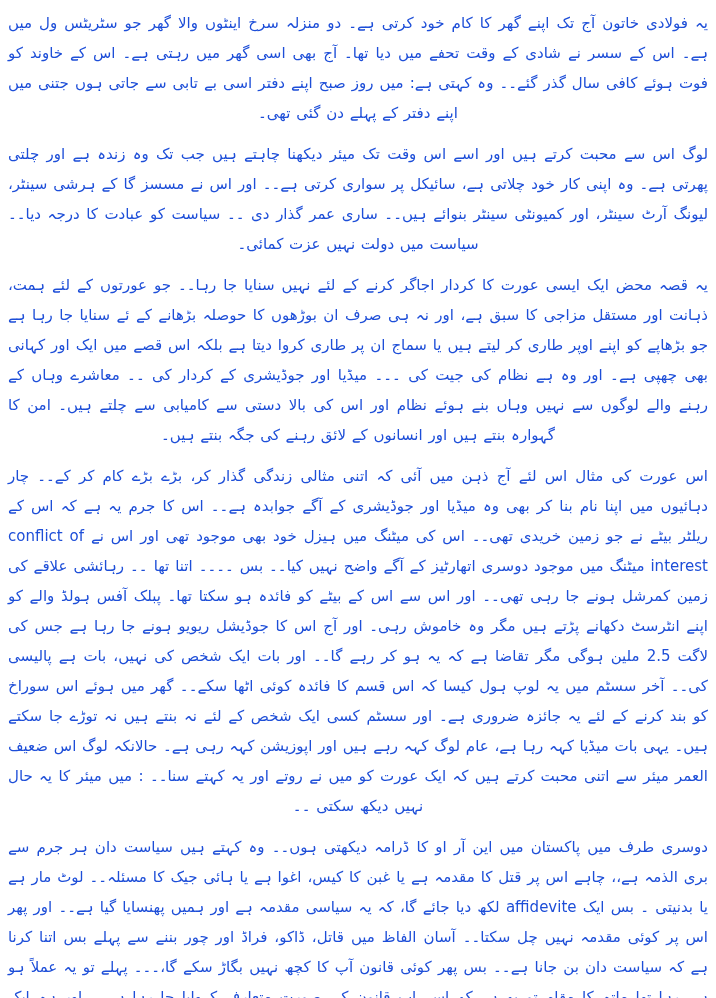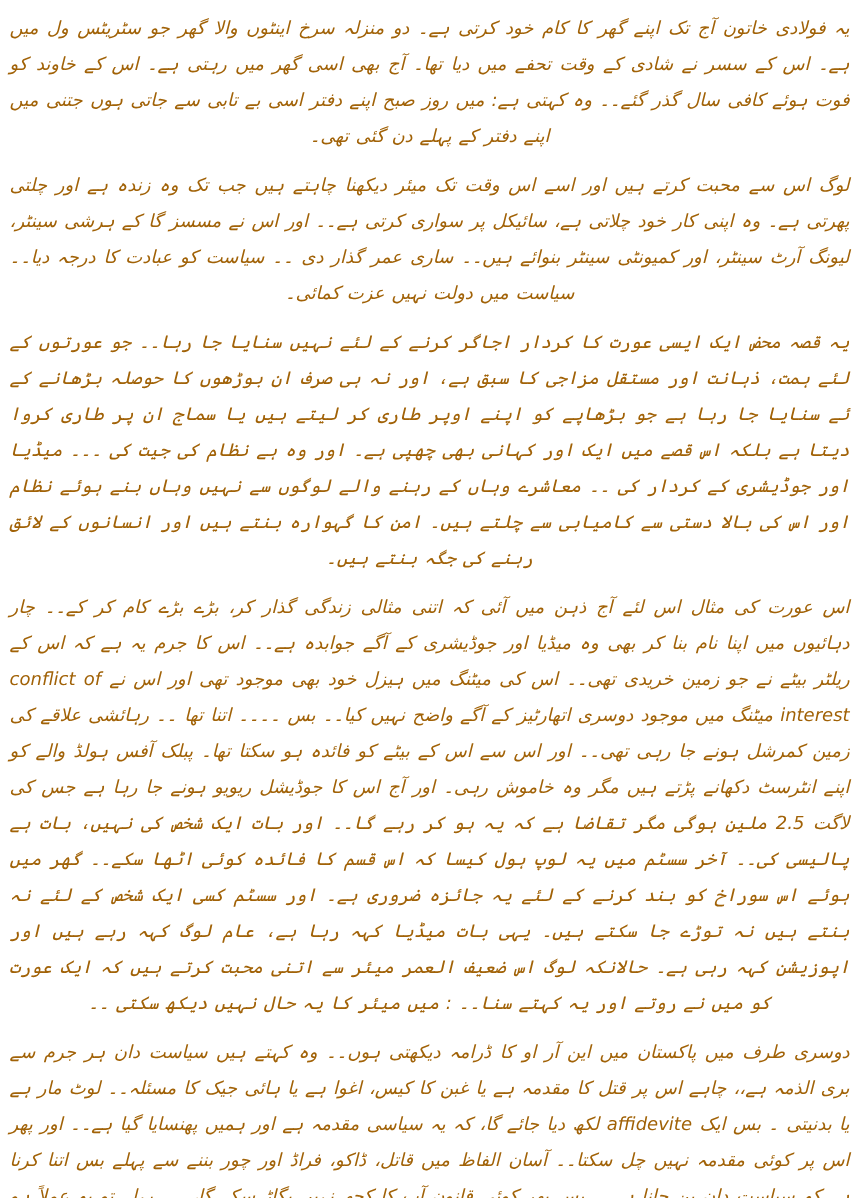--- a/index.html
+++ b/index.html
@@ -11,30 +11,29 @@
     width: 716px;
     min-height: 998px;
     box-sizing: border-box;
     background: #ffffff;
     padding: 8px 8px 4px 8px;
     direction: rtl;
     overflow: hidden;
   }
   .article-body p {
     margin: 0 0 11px 0;
-    color: #a16207;
+    color: #1d4ed8;
     font-family: "DejaVu Sans", "Liberation Sans", sans-serif;
     font-size: 15px;
     line-height: 30px;
     text-align: justify;
     text-align-last: center;
     word-spacing: 1px;
     direction: rtl;
     unicode-bidi: plaintext;
-    font-style: italic;
   }
 </style>
 </head>
 <body>
 
 <div class="page">
   <div class="article-body">
     <p>یہ فولادی خاتون آج تک اپنے گھر کا کام خود کرتی ہے۔ دو منزلہ سرخ اینٹوں والا گھر جو سٹریٹس ول میں ہے۔ اس کے سسر نے شادی کے وقت تحفے میں دیا تھا۔ آج بھی اسی گھر میں رہتی ہے۔ اس کے خاوند کو فوت ہوئے کافی سال گذر گئے۔۔ وہ کہتی ہے: میں روز صبح اپنے دفتر اسی بے تابی سے جاتی ہوں جتنی میں اپنے دفتر کے پہلے دن گئی تھی۔</p>
     <p>لوگ اس سے محبت کرتے ہیں اور اسے اس وقت تک میئر دیکھنا چاہتے ہیں جب تک وہ زندہ ہے اور چلتی پھرتی ہے۔ وہ اپنی کار خود چلاتی ہے، سائیکل پر سواری کرتی ہے۔۔ اور اس نے مسسز گا کے ہرشی سینٹر، لیونگ آرٹ سینٹر، اور کمیونٹی سینٹر بنوائے ہیں۔۔ ساری عمر گذار دی ۔۔ سیاست کو عبادت کا درجہ دیا۔۔ سیاست میں دولت نہیں عزت کمائی۔</p>
     <p>یہ قصہ محض ایک ایسی عورت کا کردار اجاگر کرنے کے لئے نہیں سنایا جا رہا۔۔ جو عورتوں کے لئے ہمت، ذہانت اور مستقل مزاجی کا سبق ہے، اور نہ ہی صرف ان بوڑھوں کا حوصلہ بڑھانے کے ئے سنایا جا رہا ہے جو بڑھاپے کو اپنے اوپر طاری کر لیتے ہیں یا سماج ان پر طاری کروا دیتا ہے بلکہ اس قصے میں ایک اور کہانی بھی چھپی ہے۔ اور وہ ہے نظام کی جیت کی ۔۔۔ میڈیا اور جوڈیشری کے کردار کی ۔۔ معاشرے وہاں کے رہنے والے لوگوں سے نہیں وہاں بنے ہوئے نظام اور اس کی بالا دستی سے کامیابی سے چلتے ہیں۔ امن کا گہوارہ بنتے ہیں اور انسانوں کے لائق رہنے کی جگہ بنتے ہیں۔</p>

